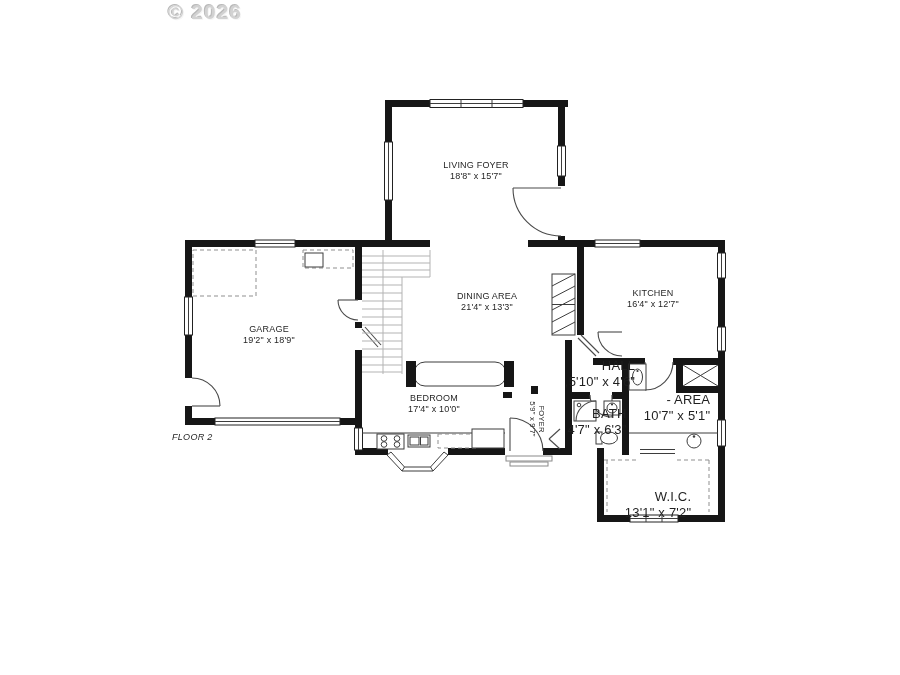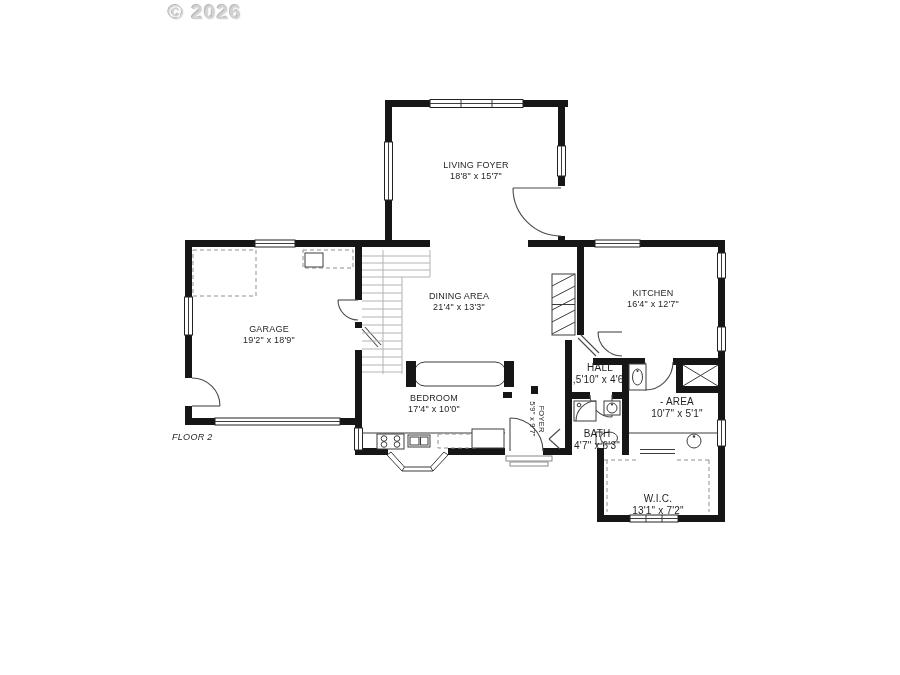--- a/index.html
+++ b/index.html
@@ -1,21 +1,21 @@
 <!DOCTYPE html>
 <html><head>
 <meta charset="utf-8">
 <style>
   html,body{margin:0;padding:0;background:#ffffff;}
   #stage{position:relative;width:900px;height:557px;background:#ffffff;overflow:hidden;
          font-family:"Liberation Sans",sans-serif;}
   #plan-svg{position:absolute;left:0;top:0;}
   .room-label{position:absolute;transform:translate(-50%,-50%);text-align:center;
     font-size:9px;line-height:1.25;color:#1f1f1f;white-space:nowrap;letter-spacing:.2px;}
-  .room-label.sm{font-size:10px;line-height:1.2;}
+  .room-label.sm{font-size:13px;line-height:1.2;text-align:right;}
   .room-label.rot{transform:translate(-50%,-50%) rotate(90deg);font-size:7.6px;line-height:1.2;}
   #floor-label{position:absolute;left:172px;top:432px;font-size:9px;color:#1f1f1f;letter-spacing:.3px;font-style:italic;}
   #watermark{position:absolute;left:168px;top:0px;font-size:21px;font-weight:bold;color:#d2d2d2;
     letter-spacing:1px;text-shadow:1px 1px 0 #f6f6f6,-1px -1px 0 #b9b9b9;}
   .wall{fill:#161616;}
   .win{fill:#ffffff;stroke:#222222;stroke-width:1;}
   .ln{stroke:#3d3d3d;stroke-width:1;fill:none;}
   .arc{stroke:#4a4a4a;stroke-width:1.1;fill:none;}
   .fix{stroke:#3d3d3d;stroke-width:1;fill:#ffffff;}
   .stair{stroke:#b3b3b3;stroke-width:1;}
@@ -303,37 +303,37 @@
   </svg>
 
   <div class="room-label" style="left:476px;top:171px">
     <div>LIVING FOYER</div>
     <div>18'8" x 15'7"</div>
   </div>
   <div class="room-label" style="left:269px;top:335px">
     <div>GARAGE</div>
     <div>19'2" x 18'9"</div>
   </div>
-  <div class="room-label" style="left:459px;top:302px">
+  <div class="room-label" style="left:487px;top:302px">
     <div>DINING AREA</div>
     <div>21'4" x 13'3"</div>
   </div>
   <div class="room-label" style="left:434px;top:404px">
     <div>BEDROOM</div>
     <div>17'4" x 10'0"</div>
   </div>
   <div class="room-label" style="left:653px;top:299px">
     <div>KITCHEN</div>
     <div>16'4" x 12'7"</div>
   </div>
   <div class="room-label sm" style="left:600px;top:374px">
     <div>HALL</div>
     <div>,5'10" x 4'6"</div>
   </div>
-  <div class="room-label sm" style="left:597px;top:440px">
+  <div class="room-label sm" style="left:597px;top:422px">
     <div>BATH</div>
     <div>4'7" x 6'3"</div>
   </div>
   <div class="room-label sm" style="left:677px;top:408px">
     <div>- AREA</div>
     <div>10'7" x 5'1"</div>
   </div>
   <div class="room-label sm" style="left:658px;top:505px">
     <div>W.I.C.</div>
     <div>13'1" x 7'2"</div>

